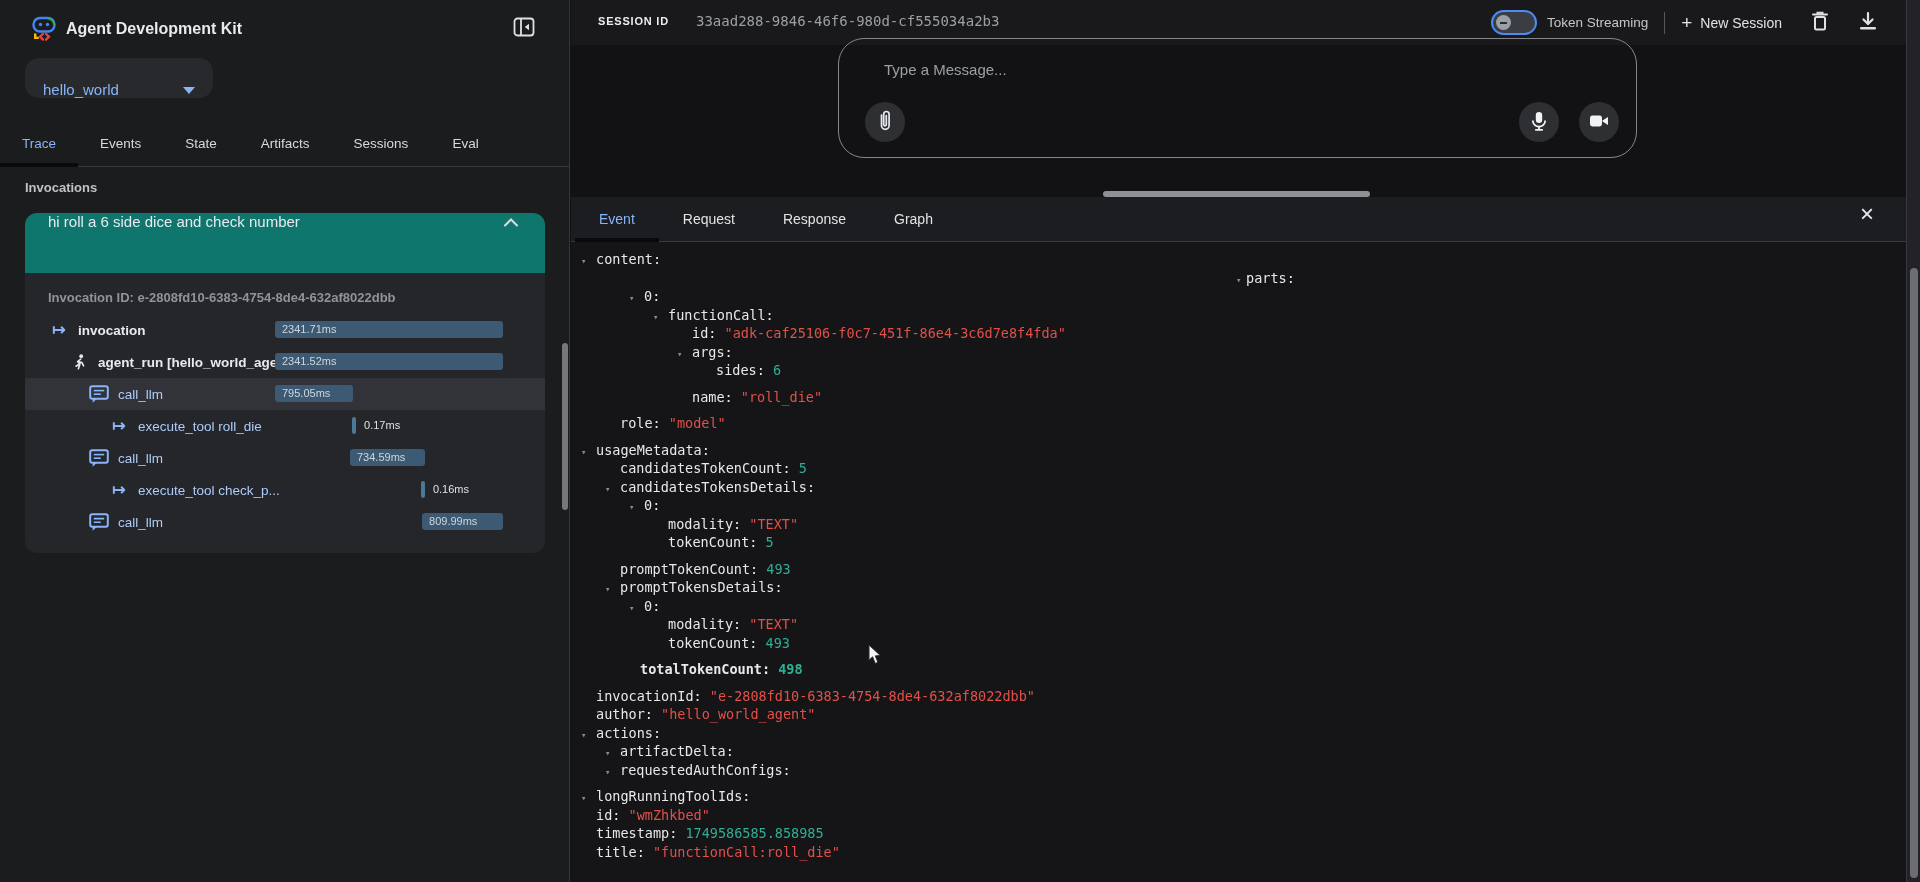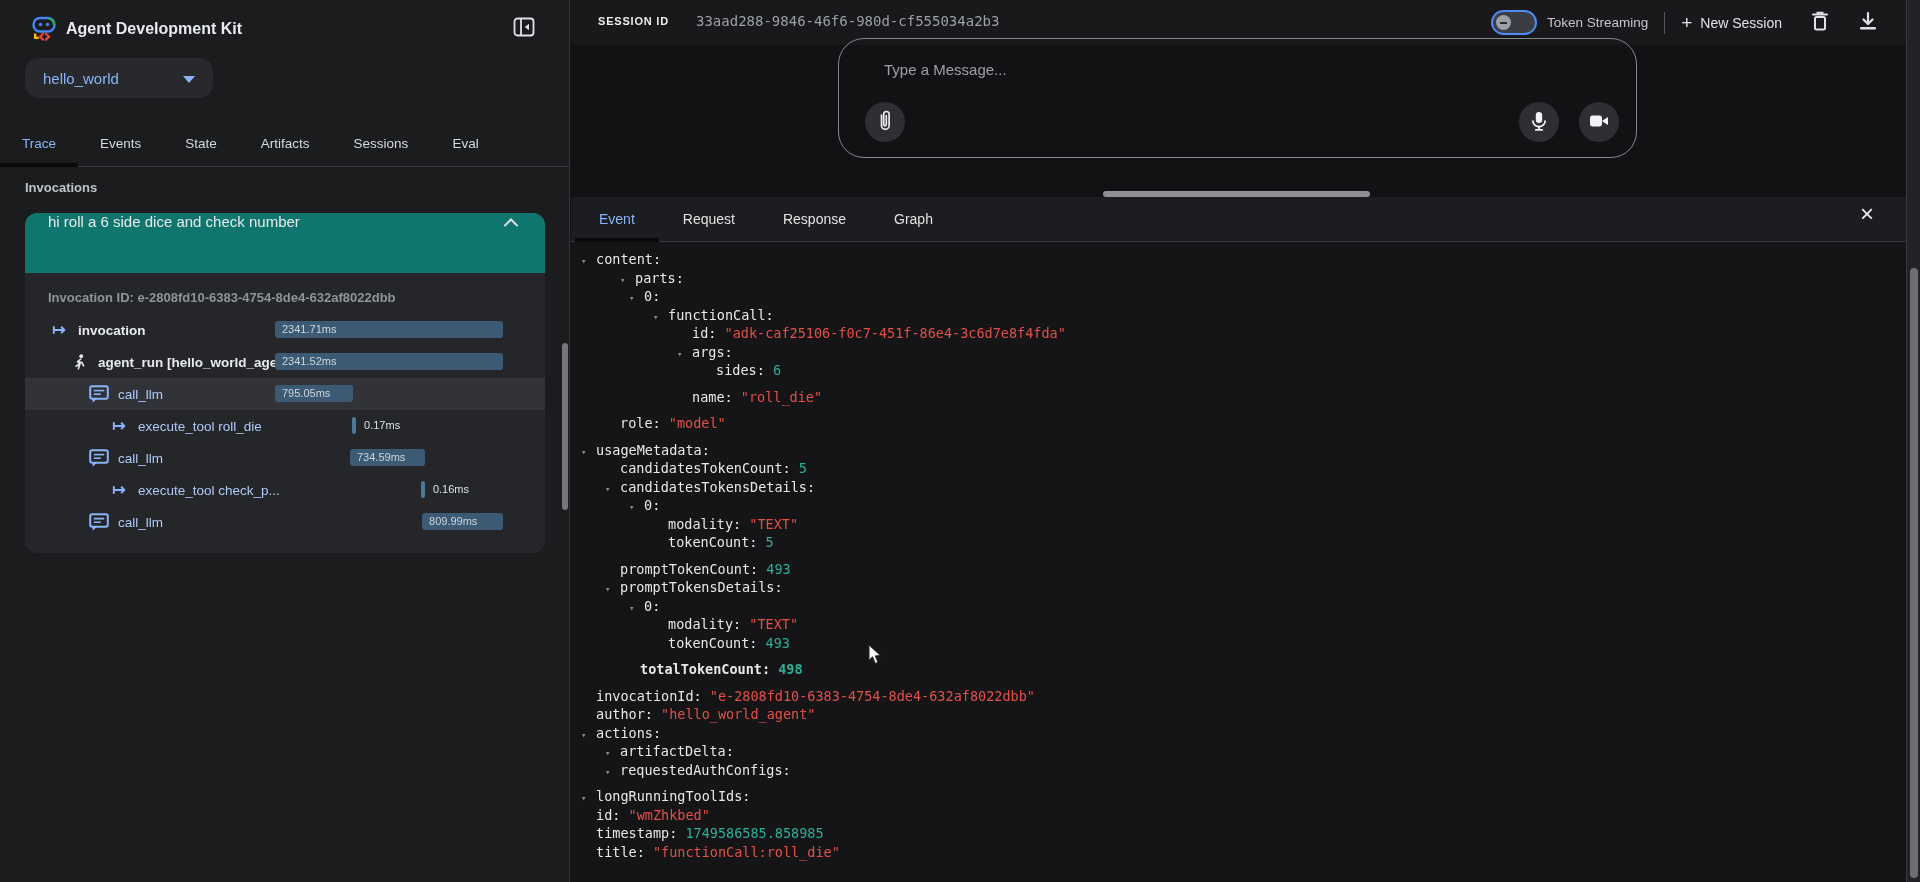--- a/index.html
+++ b/index.html
@@ -7,21 +7,21 @@
   #app { position:relative; width:1920px; height:882px; background:#131316; overflow:hidden;
          font-family:"Liberation Sans", sans-serif; color:#e8eaed; }
 
   
   #sidebar { position:absolute; left:0; top:0; width:570px; height:882px;
              background:#1b1c1e; border-right:1px solid #343539; }
   .sb-logo { position:absolute; left:29px; top:14px; }
   .sb-title { position:absolute; left:66px; top:20px; font-size:16px; font-weight:700; color:#e8eaed; }
   .sb-collapse { position:absolute; right:32px; top:15px; width:26px; height:26px; background:none; border:none; cursor:pointer; }
   .app-select { position:absolute; left:25px; top:58px; width:188px; height:40px; background:#28292c;
-                border-radius:14px; display:flex; align-items:center; justify-content:space-between;
+                border-radius:14px; display:flex; align-items:flex-end; justify-content:space-between;
                 padding:0 18px; cursor:pointer; }
   .app-select .sel-label { color:#8ab4f8; font-size:15px; }
   .sb-tabs { position:absolute; left:0; top:121px; width:100%; height:46px; display:flex;
              border-bottom:1px solid #36373a; }
   .sb-tab { position:relative; padding:0 22px; display:flex; align-items:center; font-size:13.5px;
             color:#d7dadd; cursor:pointer; }
   .sb-tab.active { color:#8ab4f8; }
   .sb-tab.active::after { content:""; position:absolute; left:0; right:0; bottom:-1px; height:4px; background:#0a0a0c; }
   .invocations-label { position:absolute; left:25px; top:180px; font-size:13px; font-weight:700; color:#bfc3c7; }
 
@@ -325,21 +325,21 @@
   <section class="detail">
     <div class="detail-tabs" id="detail-tabs">
         <div class="d-tab active">Event</div>
         <div class="d-tab">Request</div>
         <div class="d-tab">Response</div>
         <div class="d-tab">Graph</div>
       </div>
     <button class="close-btn">×</button>
     <div class="json-view" id="json-view">
         <div class="j-line" style="padding-left: 10px;"><span class="j-marker">▾</span><span class="j-key">content:</span></div>
-        <div class="j-line" style="padding-left: 49px;"><span class="j-marker">▾</span><span class="j-key">parts:</span></div>
+        <div class="j-line" style="padding-left: 49px; text-align: center;"><span class="j-marker">▾</span><span class="j-key">parts:</span></div>
         <div class="j-line" style="padding-left: 58px;"><span class="j-marker">▾</span><span class="j-key">0:</span></div>
         <div class="j-line" style="padding-left: 82px;"><span class="j-marker">▾</span><span class="j-key">functionCall:</span></div>
         <div class="j-line" style="padding-left: 106px;"><span class="j-marker"></span><span class="j-key">id: </span><span class="j-str">"adk-caf25106-f0c7-451f-86e4-3c6d7e8f4fda"</span></div>
         <div class="j-line" style="padding-left: 106px;"><span class="j-marker">▾</span><span class="j-key">args:</span></div>
         <div class="j-line" style="padding-left: 130px;"><span class="j-marker"></span><span class="j-key">sides: </span><span class="j-num">6</span></div>
         <div class="j-line gap" style="padding-left: 106px;"><span class="j-marker"></span><span class="j-key">name: </span><span class="j-str">"roll_die"</span></div>
         <div class="j-line gap" style="padding-left: 34px;"><span class="j-marker"></span><span class="j-key">role: </span><span class="j-str">"model"</span></div>
         <div class="j-line gap" style="padding-left: 10px;"><span class="j-marker">▾</span><span class="j-key">usageMetadata:</span></div>
         <div class="j-line" style="padding-left: 34px;"><span class="j-marker"></span><span class="j-key">candidatesTokenCount: </span><span class="j-num">5</span></div>
         <div class="j-line" style="padding-left: 34px;"><span class="j-marker">▾</span><span class="j-key">candidatesTokensDetails:</span></div>

